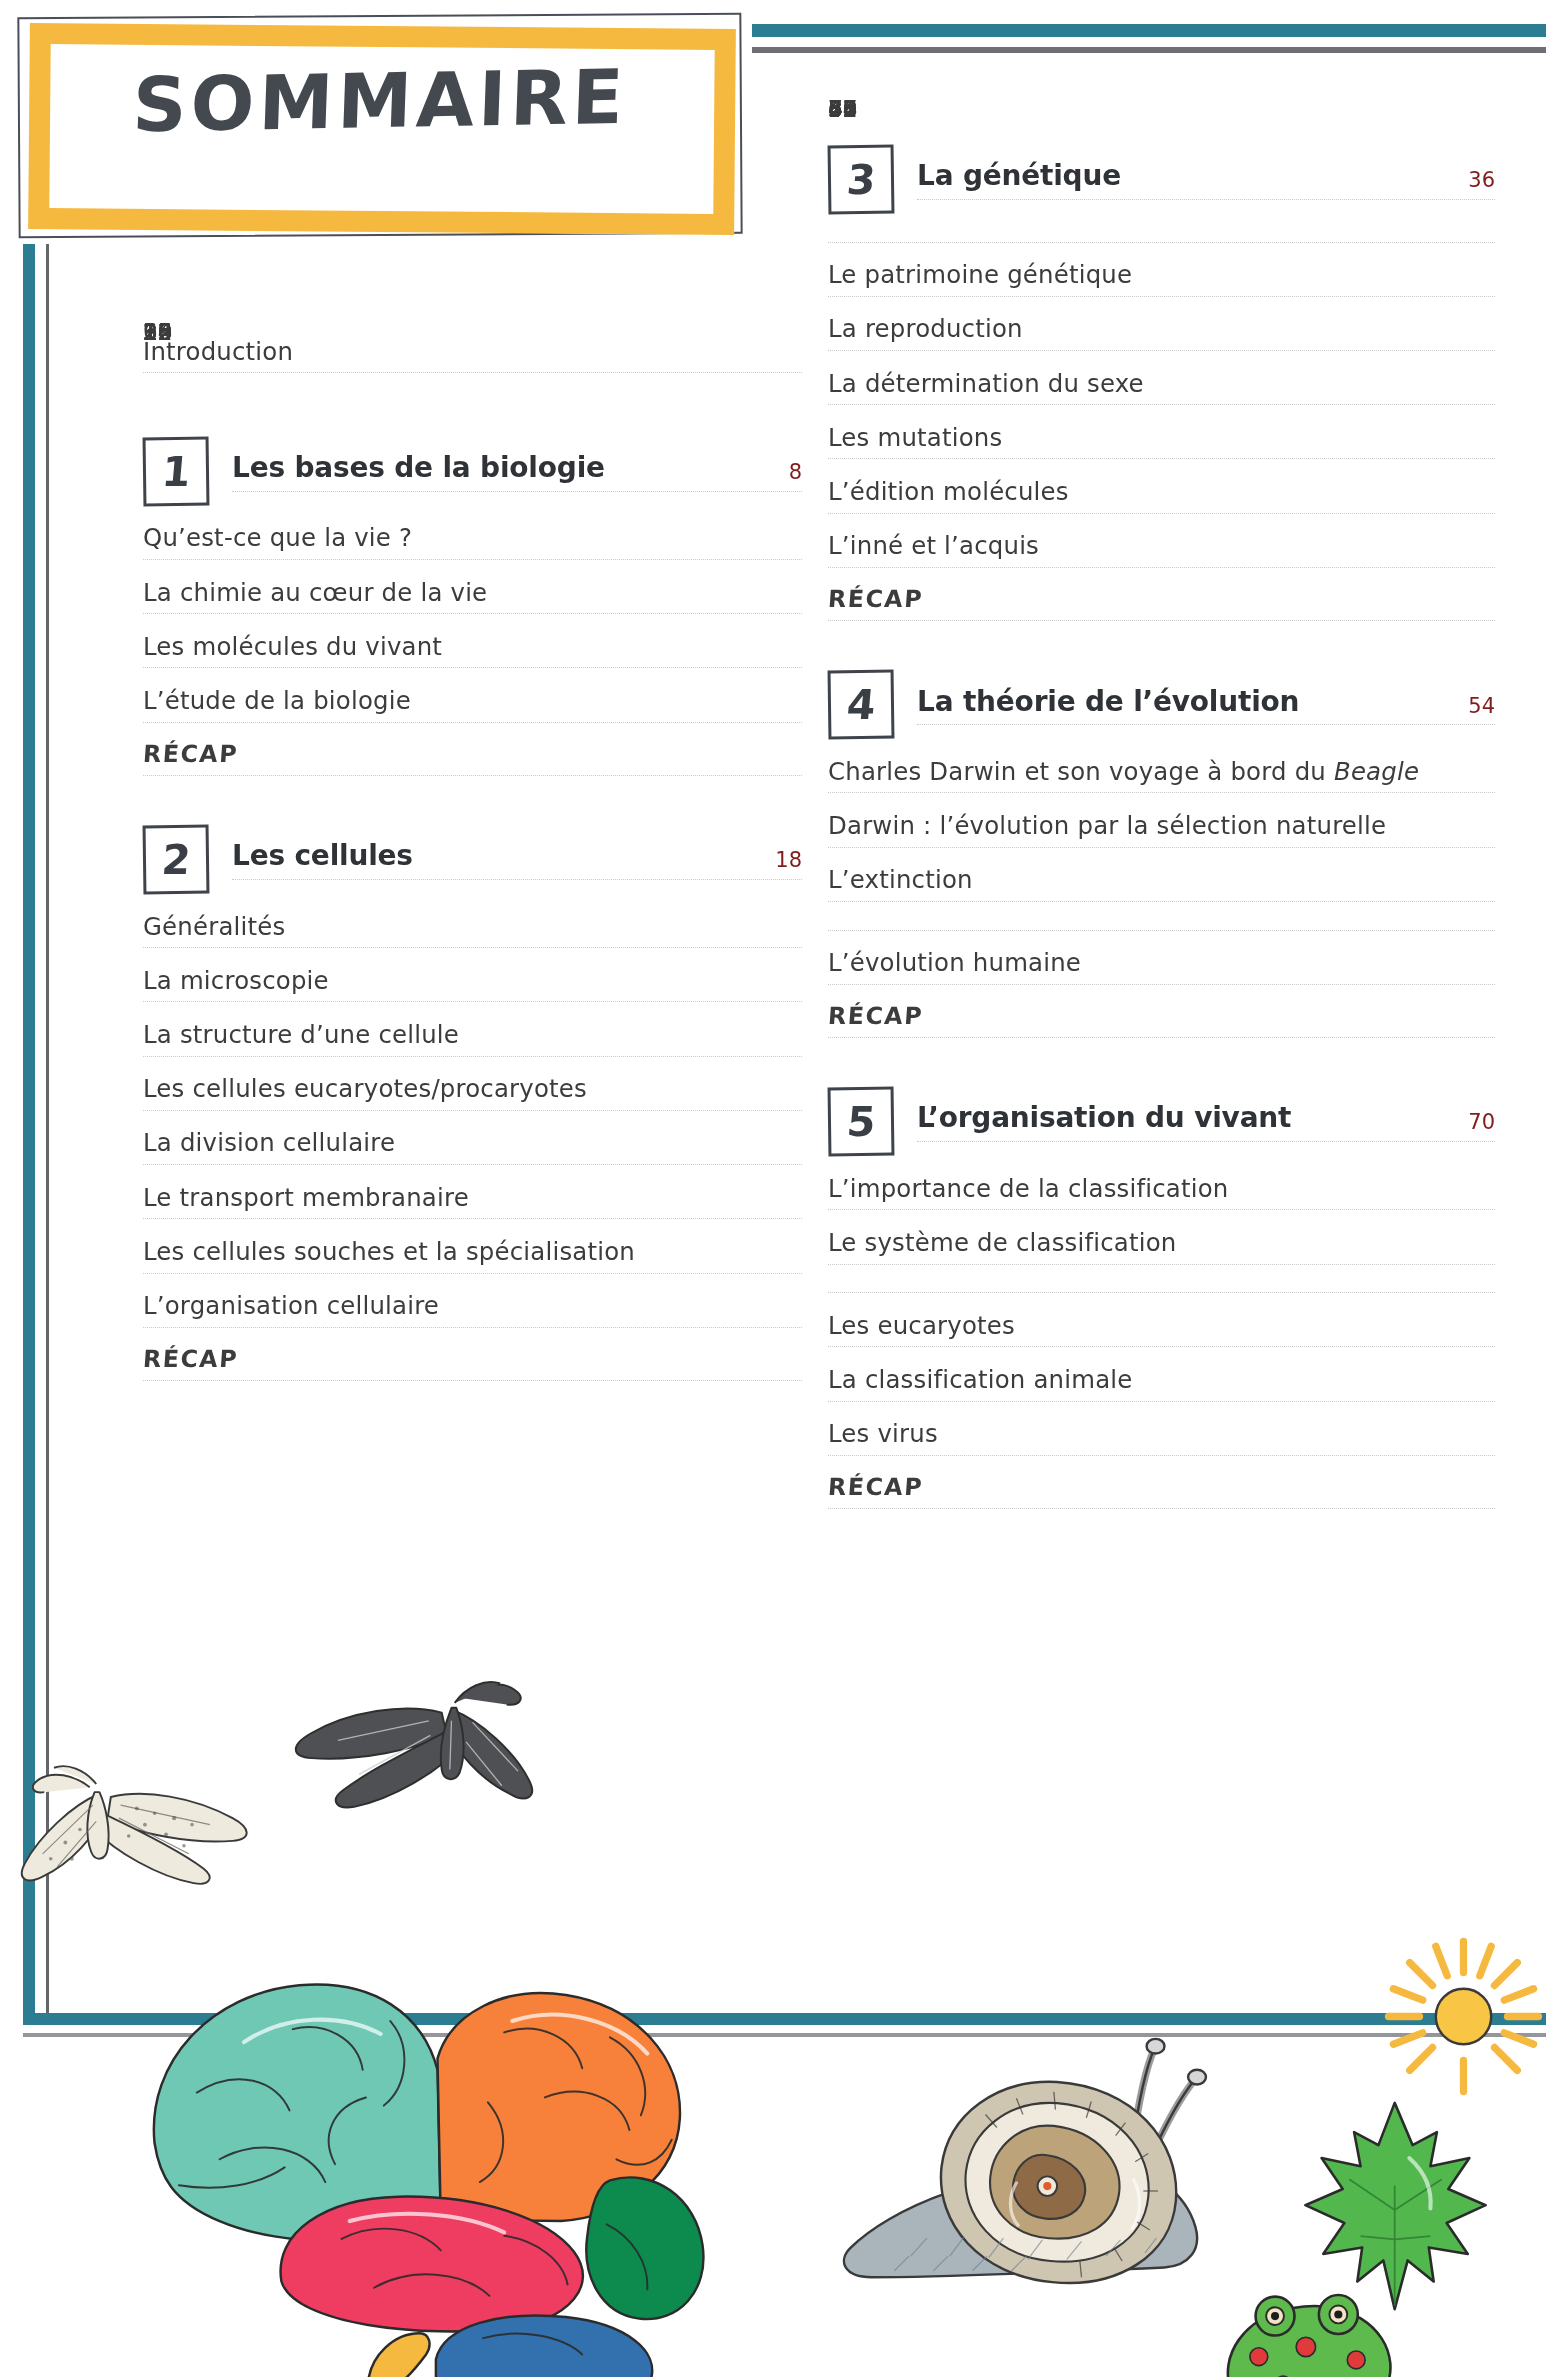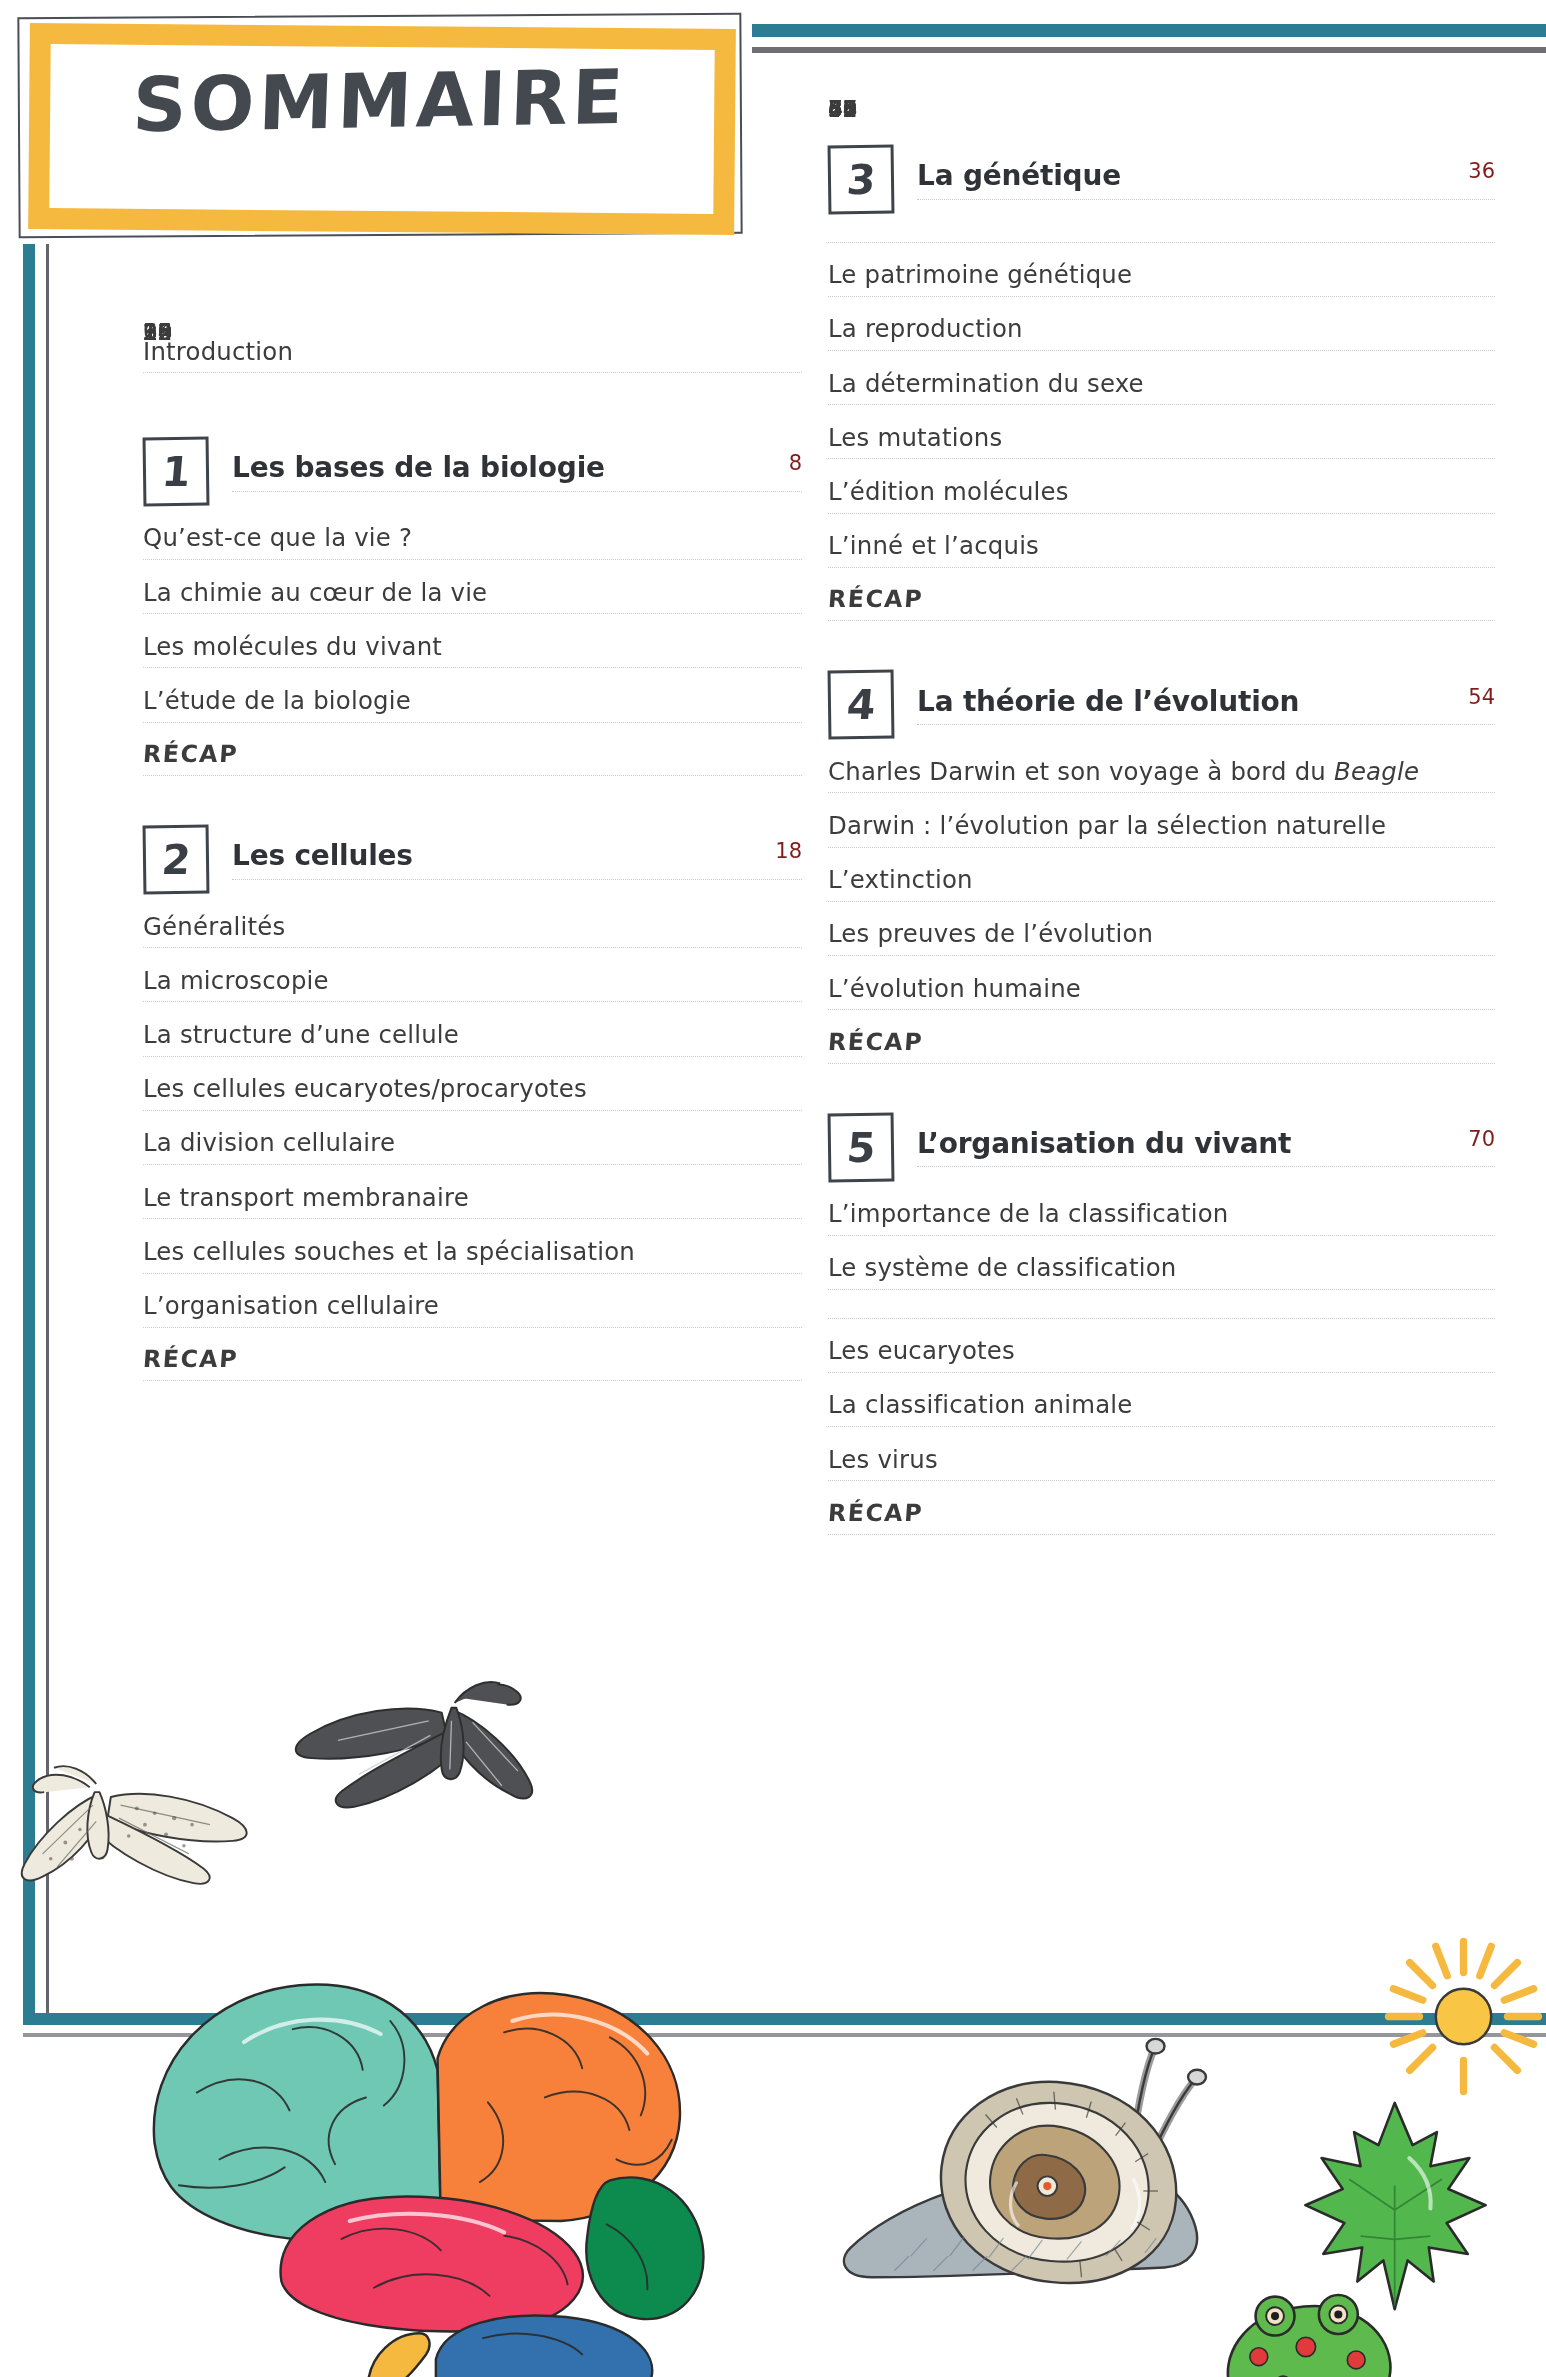--- a/index.html
+++ b/index.html
@@ -100,21 +100,21 @@
     width:60px;height:63px;flex:0 0 60px;
     border:3.3px solid #3f444b;
     display:flex;align-items:center;justify-content:center;
     font-size:41px;font-weight:700;color:#3a3e45;
     transform:rotate(-0.8deg);
     font-family:"DejaVu Sans","Liberation Sans",sans-serif;
   }
   .chap-num span{transform:rotate(.8deg) skewX(-5deg);display:block;}
   .chap-right{
     flex:1;margin-left:23px;
-    display:flex;align-items:flex-start;
+    display:flex;align-items:flex-end;
     border-bottom:1.6px dotted #c9c9c9;
     padding-bottom:6.5px;
   }
   .chap-title{
     flex:1;font-size:28px;font-weight:700;color:#2f3338;
     letter-spacing:-0.2px;
   }
   .chap-page{
     width:70px;text-align:right;font-size:21px;color:#7f1d1d;
   }
@@ -280,21 +280,20 @@
       </div>
       <div class="toc-entry">
         <div class="label">Darwin : l’évolution par la sélection naturelle</div>
         <div class="page">56</div>
       </div>
       <div class="toc-entry">
         <div class="label">L’extinction</div>
         <div class="page">67</div>
       </div>
       <div class="toc-entry">
-        <div class="label">Les preuves de l’évolution</div>
         <div class="page">60</div>
       </div>
       <div class="toc-entry">
         <div class="label">L’évolution humaine</div>
         <div class="page">66</div>
       </div>
       <div class="toc-entry recap">
         <div class="label">RÉCAP</div>
         <div class="page">68</div>
       </div>

